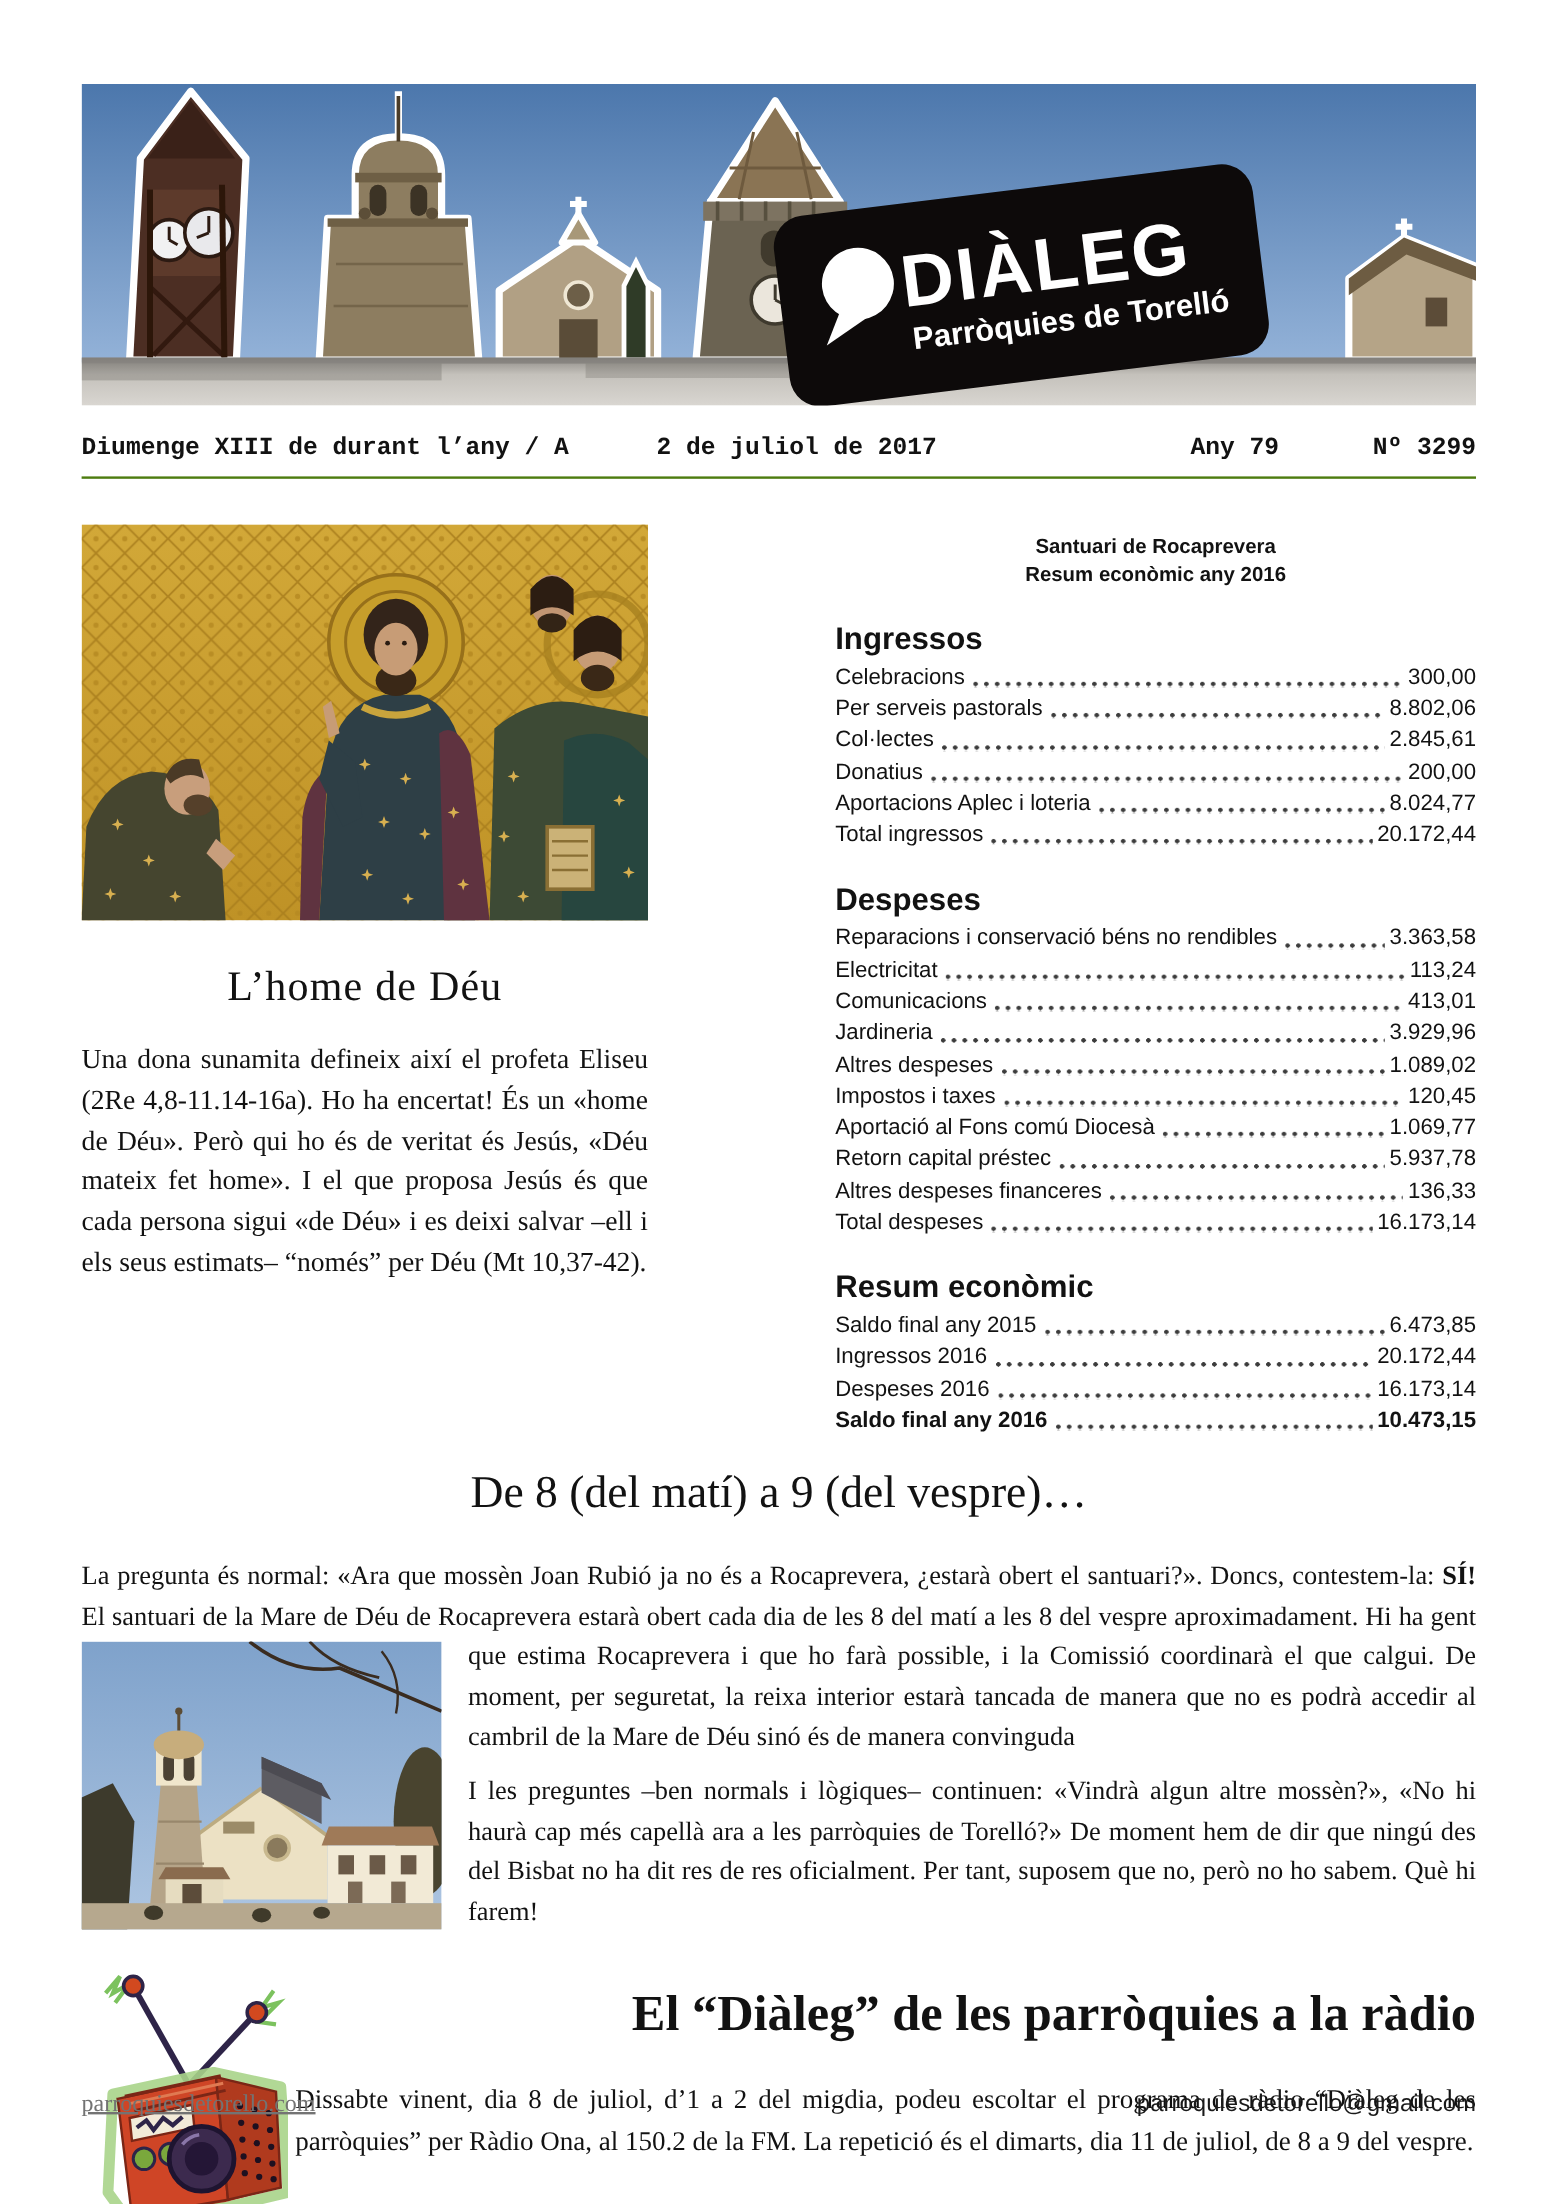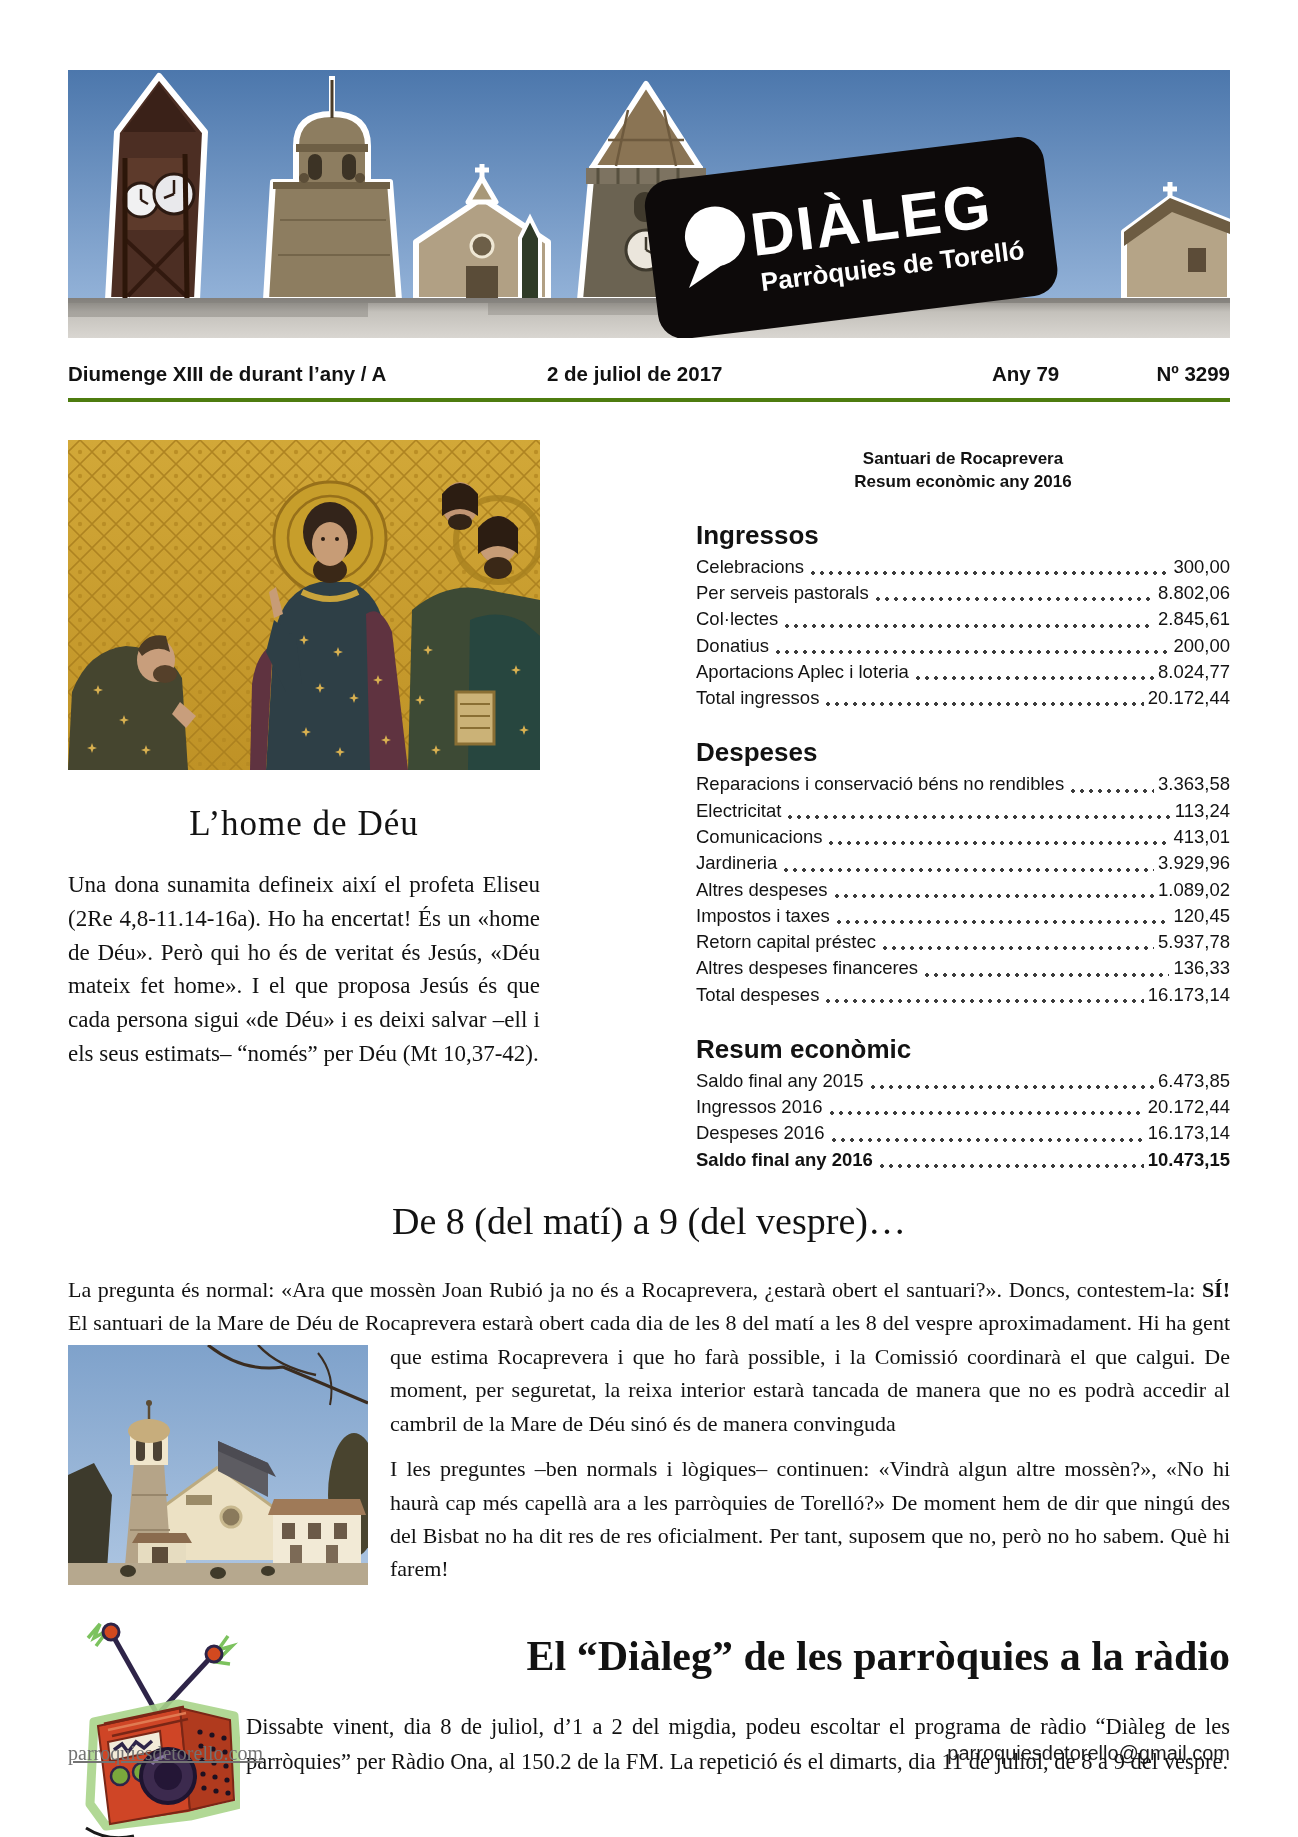--- a/index.html
+++ b/index.html
@@ -6,22 +6,22 @@
   .page{position:relative;width:1298px;height:1837px;background:#fff;overflow:hidden;
         font-family:"Liberation Serif", serif;color:#121212;}
   .content{position:absolute;left:68px;top:0;width:1162px;}
 
   
   .masthead{margin-top:70px;width:1162px;height:268px;position:relative;}
   .masthead svg{display:block;}
 
   
   .dateline{display:flex;align-items:baseline;margin-top:22px;
-            border-bottom:4px solid #4d7c0f;padding:2px 0 12px 0;
-            font-family:Liberation Sans, sans-serif;font-weight:bold;font-size:20.5px;}
+            border-bottom:2px solid #4d7c0f;padding:2px 0 12px 0;
+            font-family:Liberation Mono, monospace;font-weight:bold;font-size:20.5px;}
   .dl-lit{width:479px;}
   .dl-date{width:445px;}
   .dl-year{}
   .dl-issue{margin-left:auto;}
 
   
   .cols{display:flex;margin-top:38px;}
   .col-left{width:472px;}
   .col-right{width:534px;margin-left:156px;padding-top:8px;}
 
@@ -319,20 +319,25 @@
               <span class="flabel">Altres despeses</span>
               <span class="fdots"></span>
               <span class="fval">1.089,02</span>
             </div>
             <div class="frow">
               <span class="flabel">Impostos i taxes</span>
               <span class="fdots"></span>
               <span class="fval">120,45</span>
             </div>
             <div class="frow">
+              <span class="flabel">Aportació al Fons comú Diocesà</span>
+              <span class="fdots"></span>
+              <span class="fval">1.069,77</span>
+            </div>
+            <div class="frow">
               <span class="flabel">Retorn capital préstec</span>
               <span class="fdots"></span>
               <span class="fval">5.937,78</span>
             </div>
             <div class="frow">
               <span class="flabel">Altres despeses financeres</span>
               <span class="fdots"></span>
               <span class="fval">136,33</span>
             </div>
             <div class="frow">

